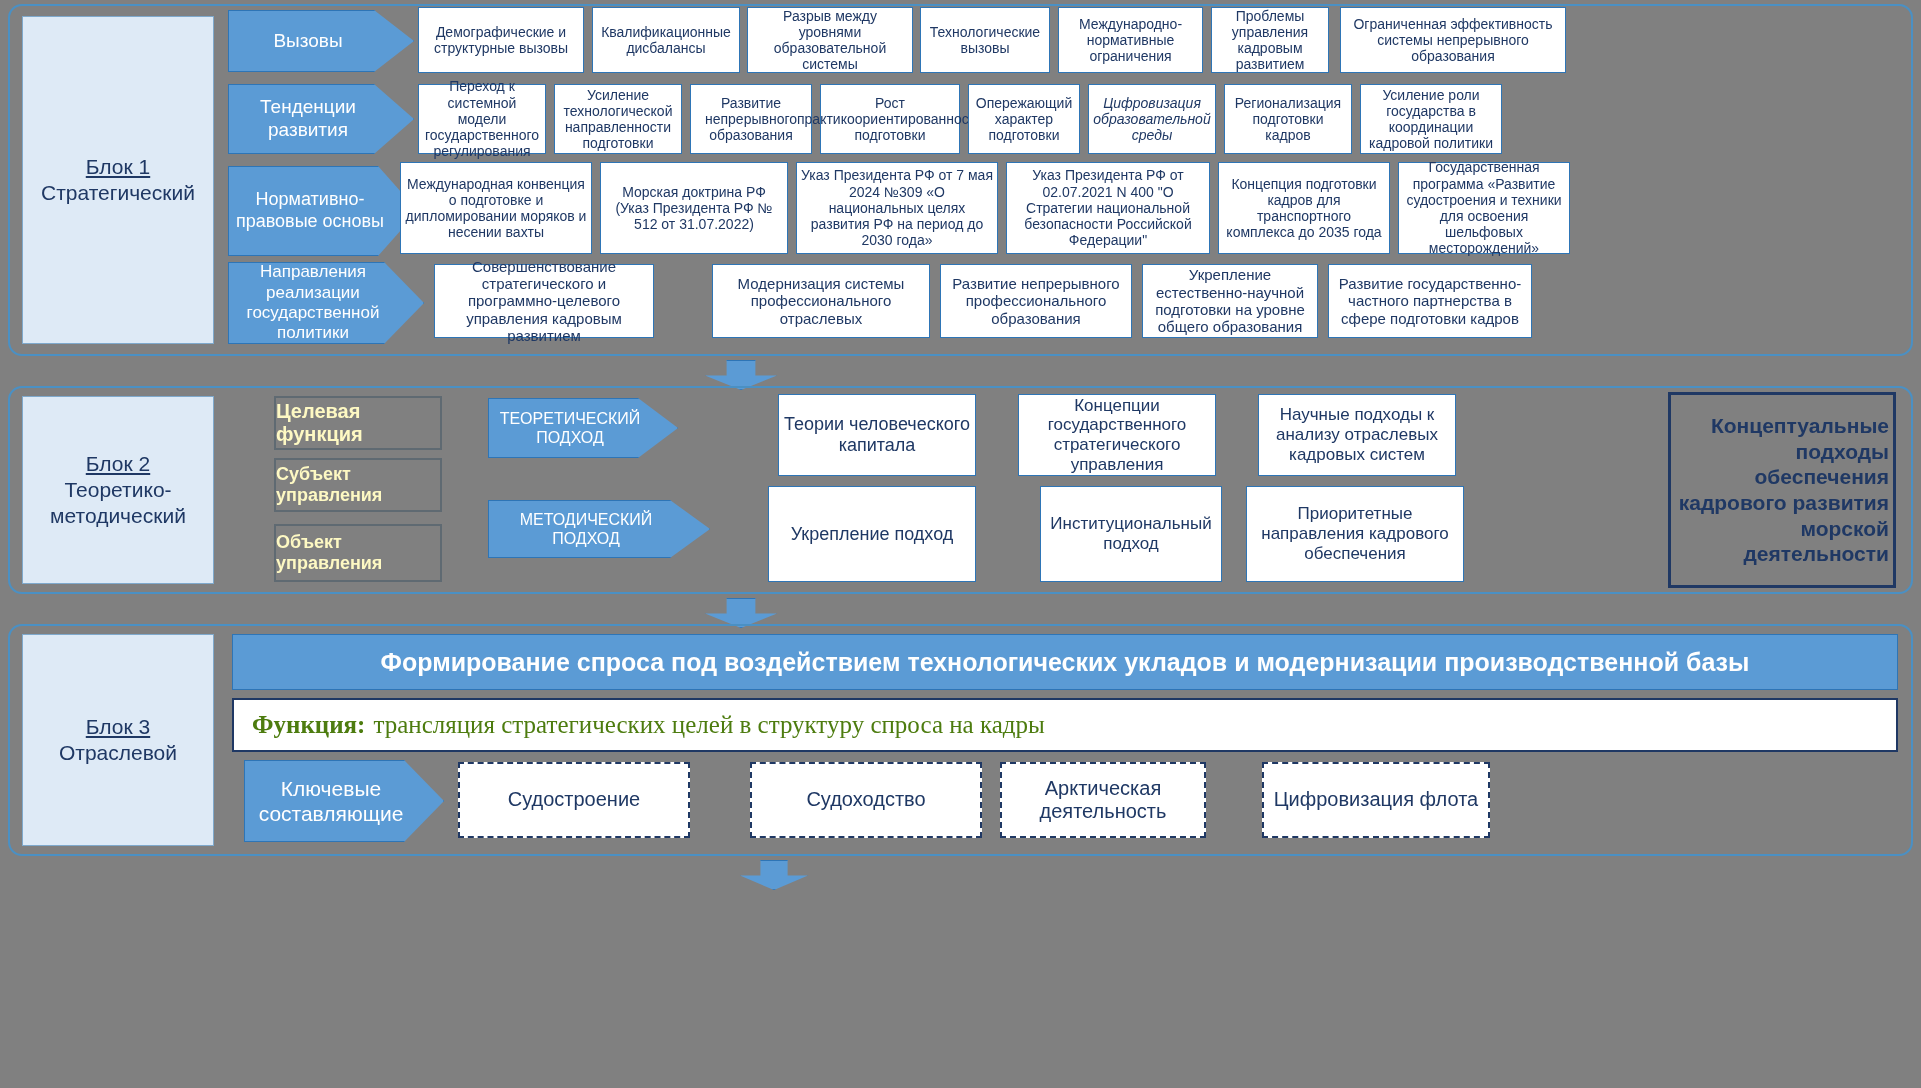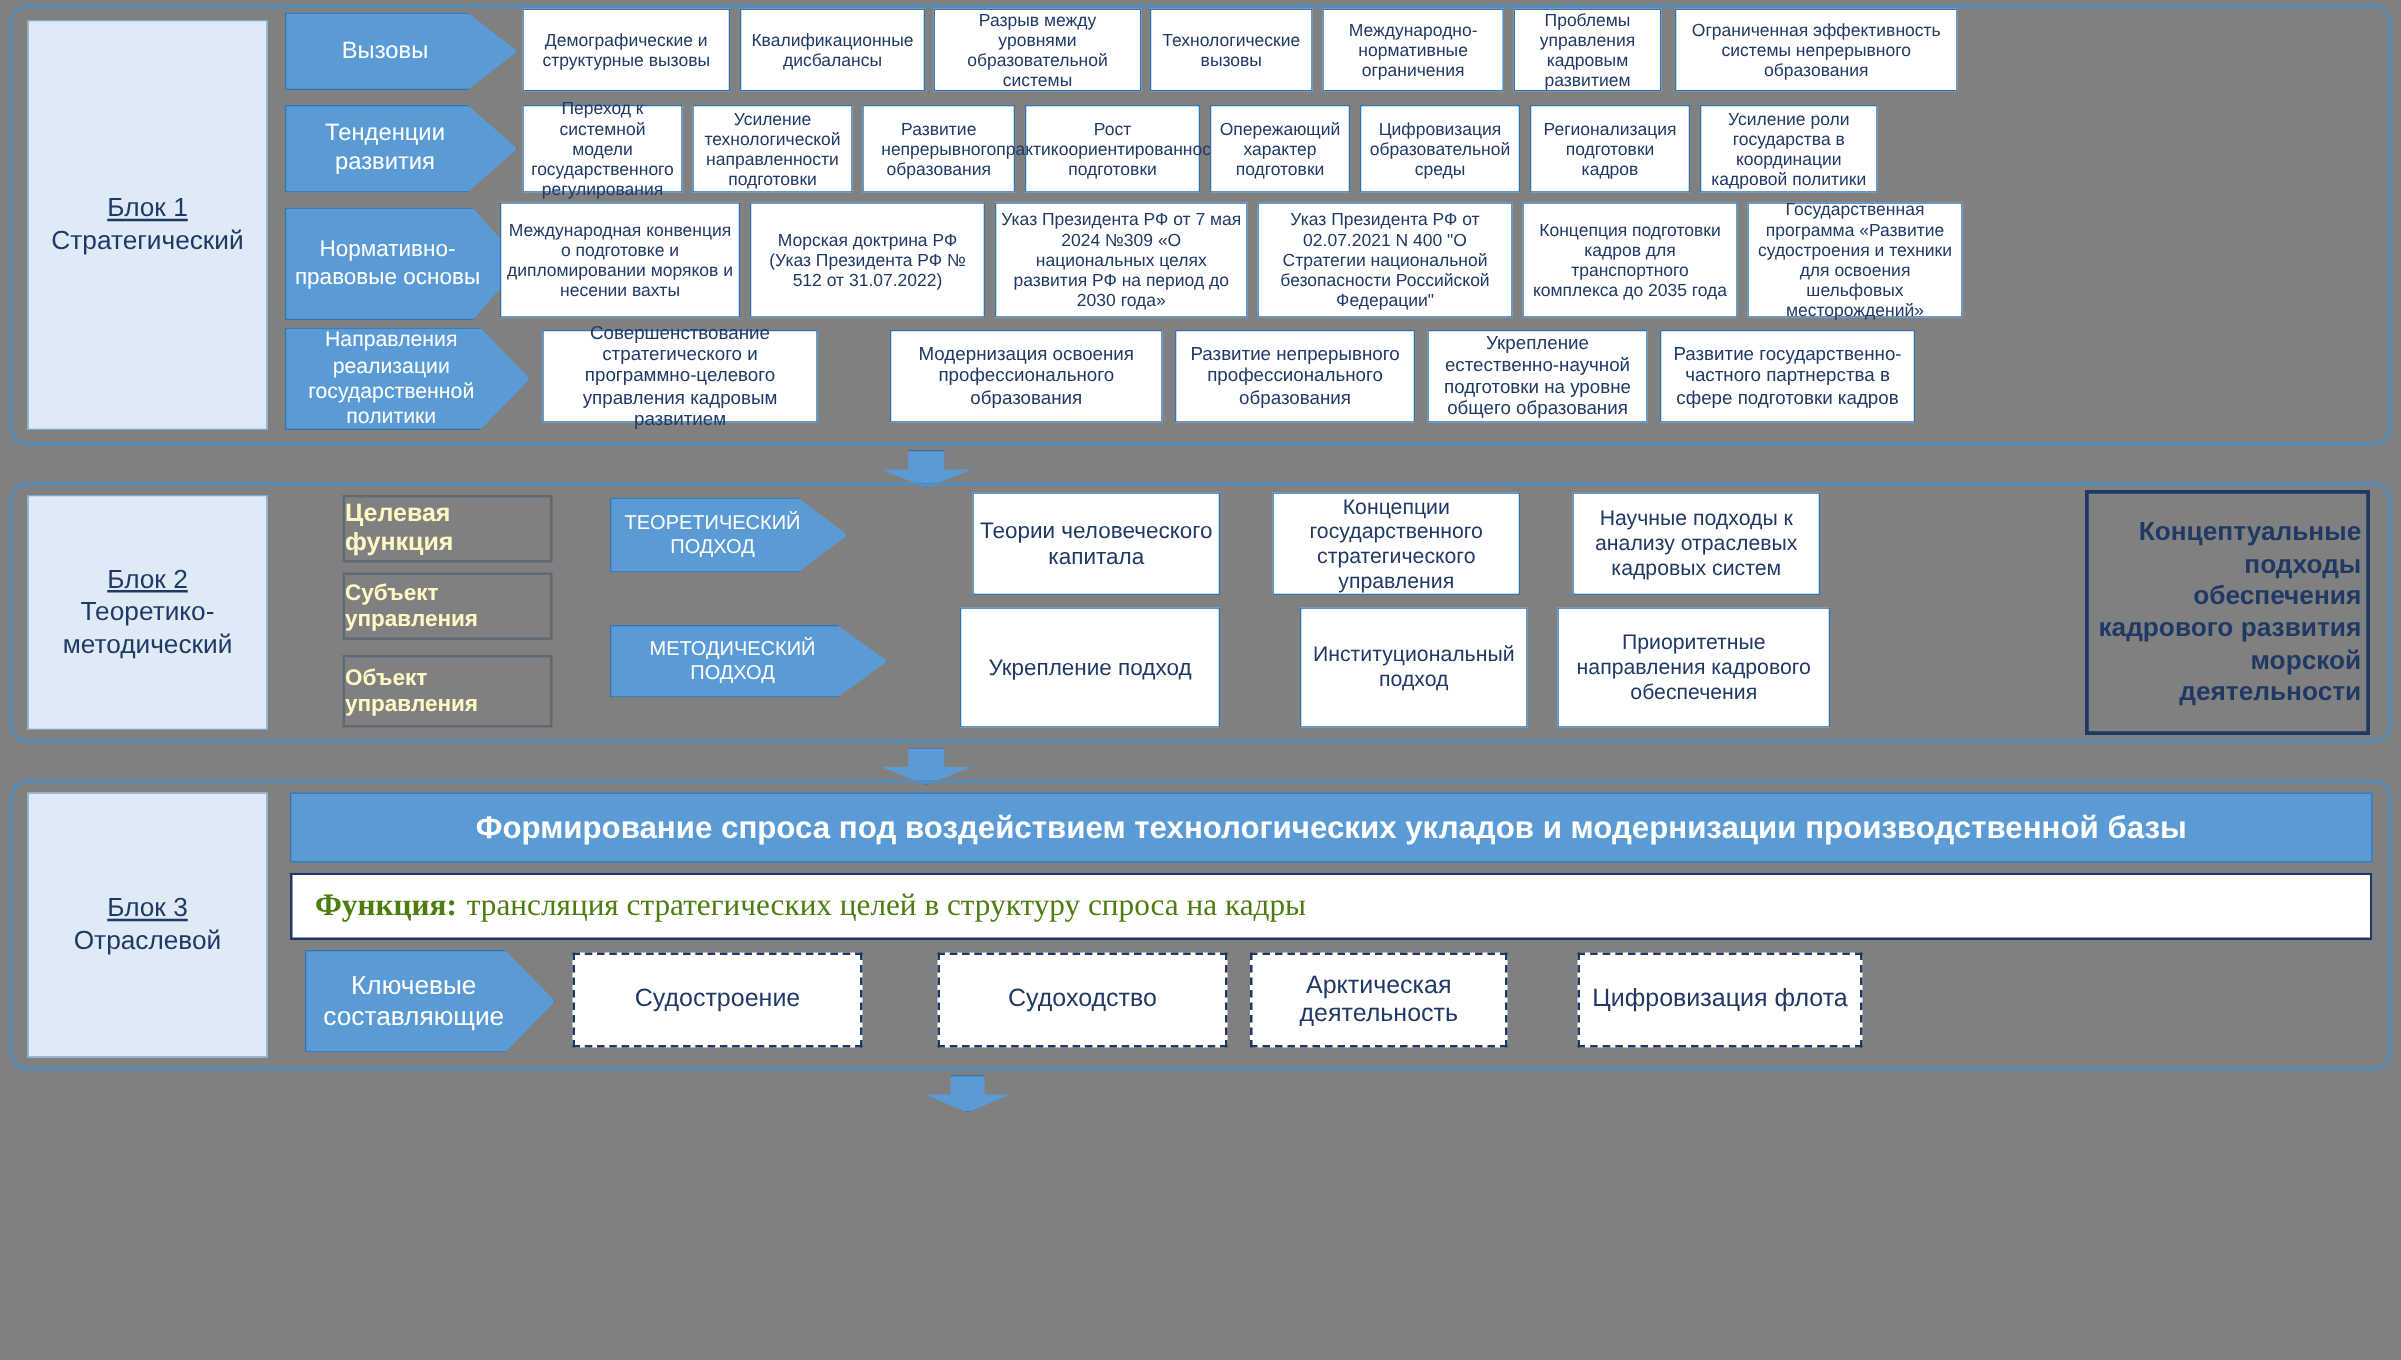--- a/index.html
+++ b/index.html
@@ -171,35 +171,35 @@
   <div class="card t14" style="left:1058px;top:7px;width:145px;height:66px;">Международно-нормативные ограничения</div>
   <div class="card t14" style="left:1211px;top:7px;width:118px;height:66px;">Проблемы управления кадровым развитием</div>
   <div class="card t14" style="left:1340px;top:7px;width:226px;height:66px;">Ограниченная эффективность системы непрерывного образования</div>
 
   <div class="arrowtag t19" style="left:228px;top:84px;width:186px;height:70px;">Тенденции развития</div>
   <div class="card t14" style="left:418px;top:84px;width:128px;height:70px;">Переход к системной модели государственного регулирования</div>
   <div class="card t14" style="left:554px;top:84px;width:128px;height:70px;">Усиление технологической направленности подготовки</div>
   <div class="card t14" style="left:690px;top:84px;width:122px;height:70px;">Развитие непрерывного образования</div>
   <div class="card t14" style="left:820px;top:84px;width:140px;height:70px;">Рост практикоориентированности подготовки</div>
   <div class="card t14" style="left:968px;top:84px;width:112px;height:70px;">Опережающий характер подготовки</div>
-  <div class="card t14" style="left:1088px;top:84px;width:128px;height:70px;">Цифровизация образовательной среды</div>
+  <div class="card t14" style="left:1088px;top:84px;width:128px;height:70px;font-style:italic;">Цифровизация образовательной среды</div>
   <div class="card t14" style="left:1224px;top:84px;width:128px;height:70px;">Регионализация подготовки кадров</div>
   <div class="card t14" style="left:1360px;top:84px;width:142px;height:70px;">Усиление роли государства в координации кадровой политики</div>
 
   <div class="arrowtag t18" style="left:228px;top:166px;width:190px;height:90px;">Нормативно-правовые основы</div>
   <div class="card t14" style="left:400px;top:162px;width:192px;height:92px;">Международная конвенция о подготовке и дипломировании моряков и несении вахты</div>
   <div class="card t14" style="left:600px;top:162px;width:188px;height:92px;">Морская доктрина РФ (Указ Президента РФ № 512 от 31.07.2022)</div>
   <div class="card t14" style="left:796px;top:162px;width:202px;height:92px;">Указ Президента РФ от 7 мая 2024 №309 «О национальных целях развития РФ на период до 2030 года»</div>
   <div class="card t14" style="left:1006px;top:162px;width:204px;height:92px;">Указ Президента РФ от 02.07.2021 N 400 "О Стратегии национальной безопасности Российской Федерации"</div>
   <div class="card t14" style="left:1218px;top:162px;width:172px;height:92px;">Концепция подготовки кадров для транспортного комплекса до 2035 года</div>
   <div class="card t14" style="left:1398px;top:162px;width:172px;height:92px;">Государственная программа «Развитие судостроения и техники для освоения шельфовых месторождений»</div>
 
   <div class="arrowtag t17" style="left:228px;top:262px;width:196px;height:82px;">Направления реализации государственной политики</div>
   <div class="card t15" style="left:434px;top:264px;width:220px;height:74px;">Совершенствование стратегического и программно-целевого управления кадровым развитием</div>
-  <div class="card t15" style="left:712px;top:264px;width:218px;height:74px;">Модернизация освоения профессионального образования</div>
+  <div class="card t15" style="left:712px;top:264px;width:218px;height:74px;">Модернизация системы профессионального отраслевых</div>
   <div class="card t15" style="left:940px;top:264px;width:192px;height:74px;">Развитие непрерывного профессионального образования</div>
   <div class="card t15" style="left:1142px;top:264px;width:176px;height:74px;">Укрепление естественно-научной подготовки на уровне общего образования</div>
   <div class="card t15" style="left:1328px;top:264px;width:204px;height:74px;">Развитие государственно-частного партнерства в сфере подготовки кадров</div>
 
   <div class="downarrow" style="left:705px;top:360px;width:72px;height:30px;"></div>
 
   <div class="block" style="left:8px;top:386px;width:1905px;height:208px;"></div>
 
   <div class="blocklabel" style="left:22px;top:396px;width:192px;height:188px;">
     <div class="bl-top">Блок 2</div>

